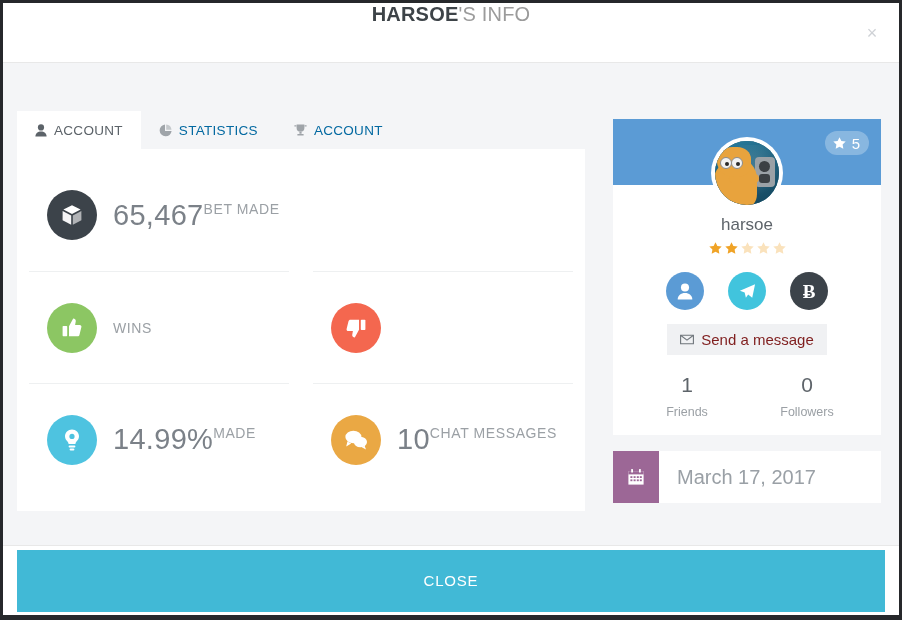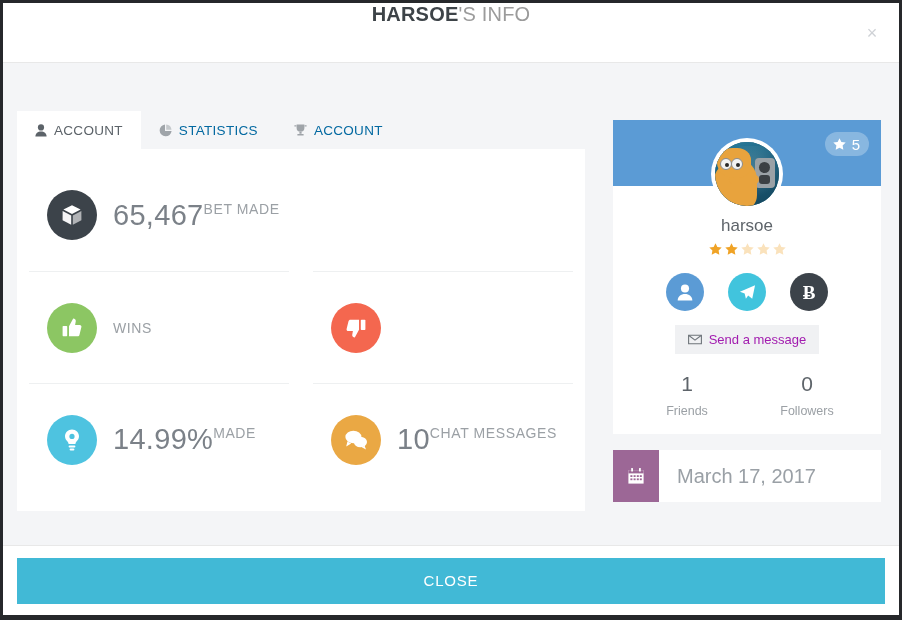--- a/index.html
+++ b/index.html
@@ -263,22 +263,22 @@
   .social .btc {
     color:#fff; font-size:19px; font-weight:700;
     font-family:"Liberation Serif", serif; line-height:1;
   }
 
   .msg-btn {
     margin: 14px auto 0 auto;
     display: inline-flex;
     align-items:center; gap:7px;
     background:#f0f1f3;
-    color:#a21caf;
-    font-size:13px;
+    color:#7f1d1d;
+    font-size:15px;
     padding: 7px 13px;
     cursor:pointer;
   }
   .msg-btn svg { fill:#6e747a; display:block; }
 
   .counts {
     margin-top: 18px;
     display:flex;
   }
   .count { flex:1 1 50%; }
@@ -314,21 +314,21 @@
   
   .modal-footer {
     flex: 0 0 70px;
     border-top: 1px solid #e8e8e8;
     background:#fff;
     display:flex; align-items:center;
     padding: 0 14px;
   }
   .close-btn {
     flex: 1 1 auto;
-    height: 46px;
+    height: 62px;
     background:#41b9d6;
     color:#ffffff;
     border:none;
     font-size:15px;
     letter-spacing:.8px;
     cursor:pointer;
     font-family:"Liberation Sans", sans-serif;
   }
 </style>
 </head>

